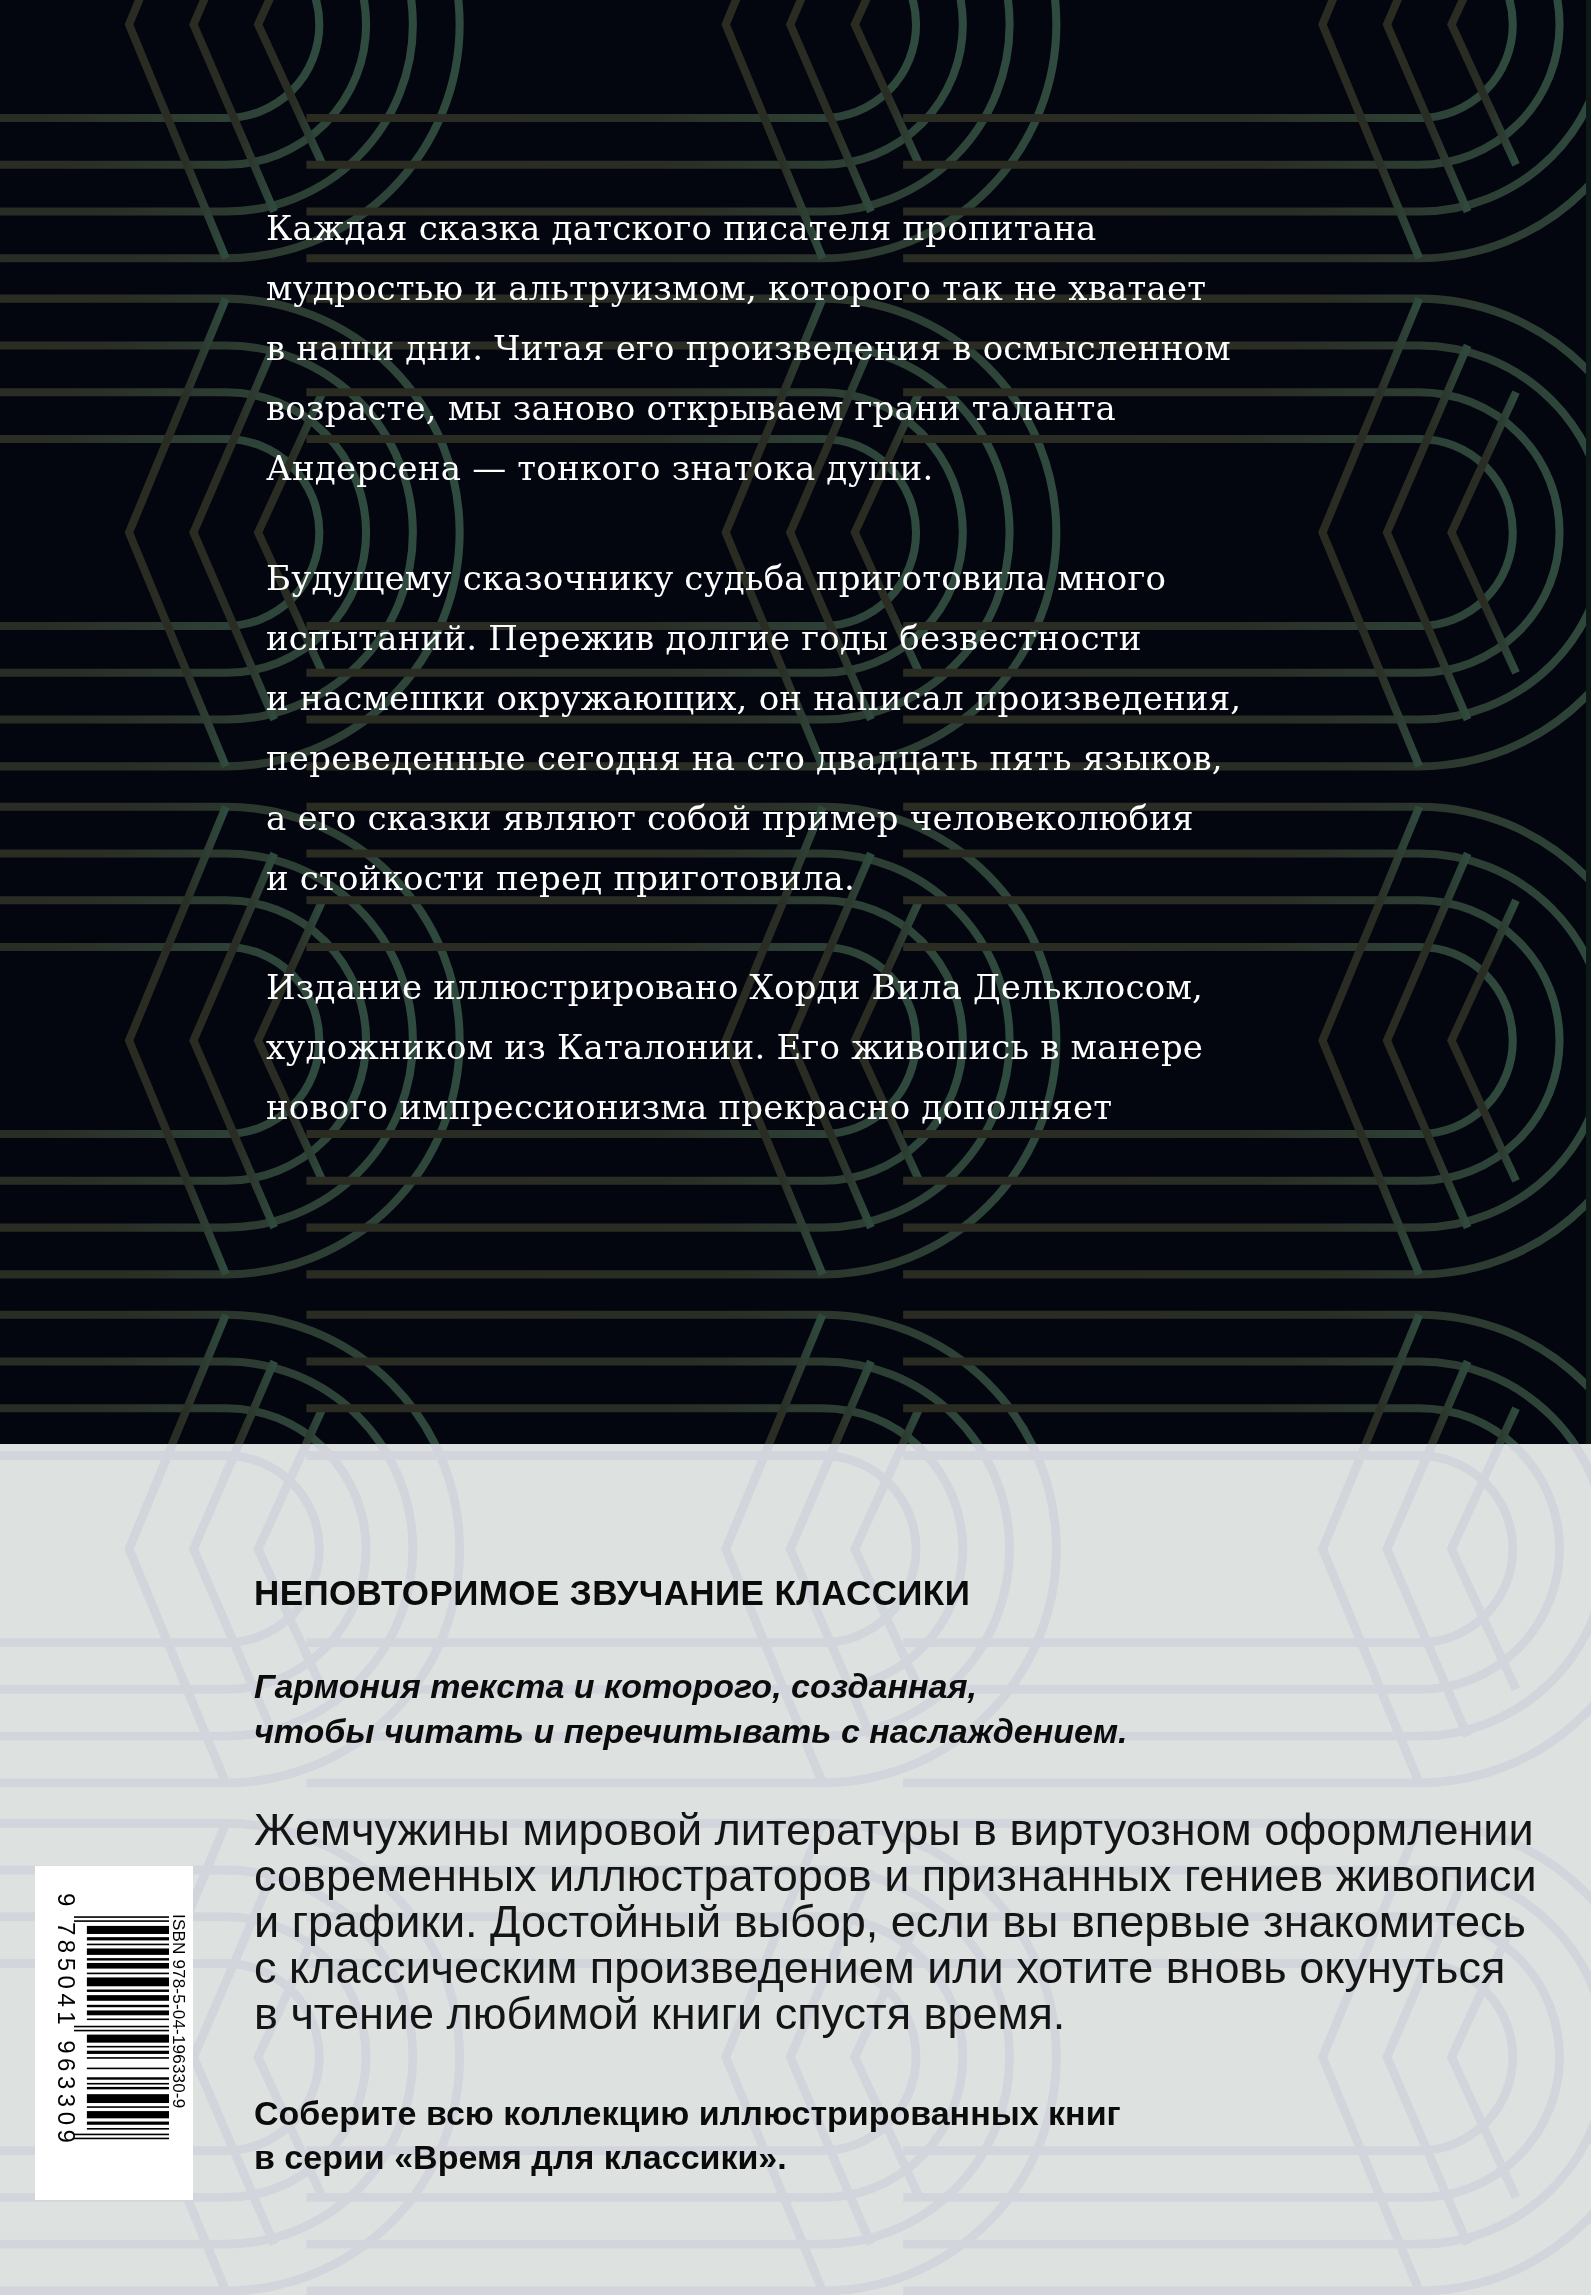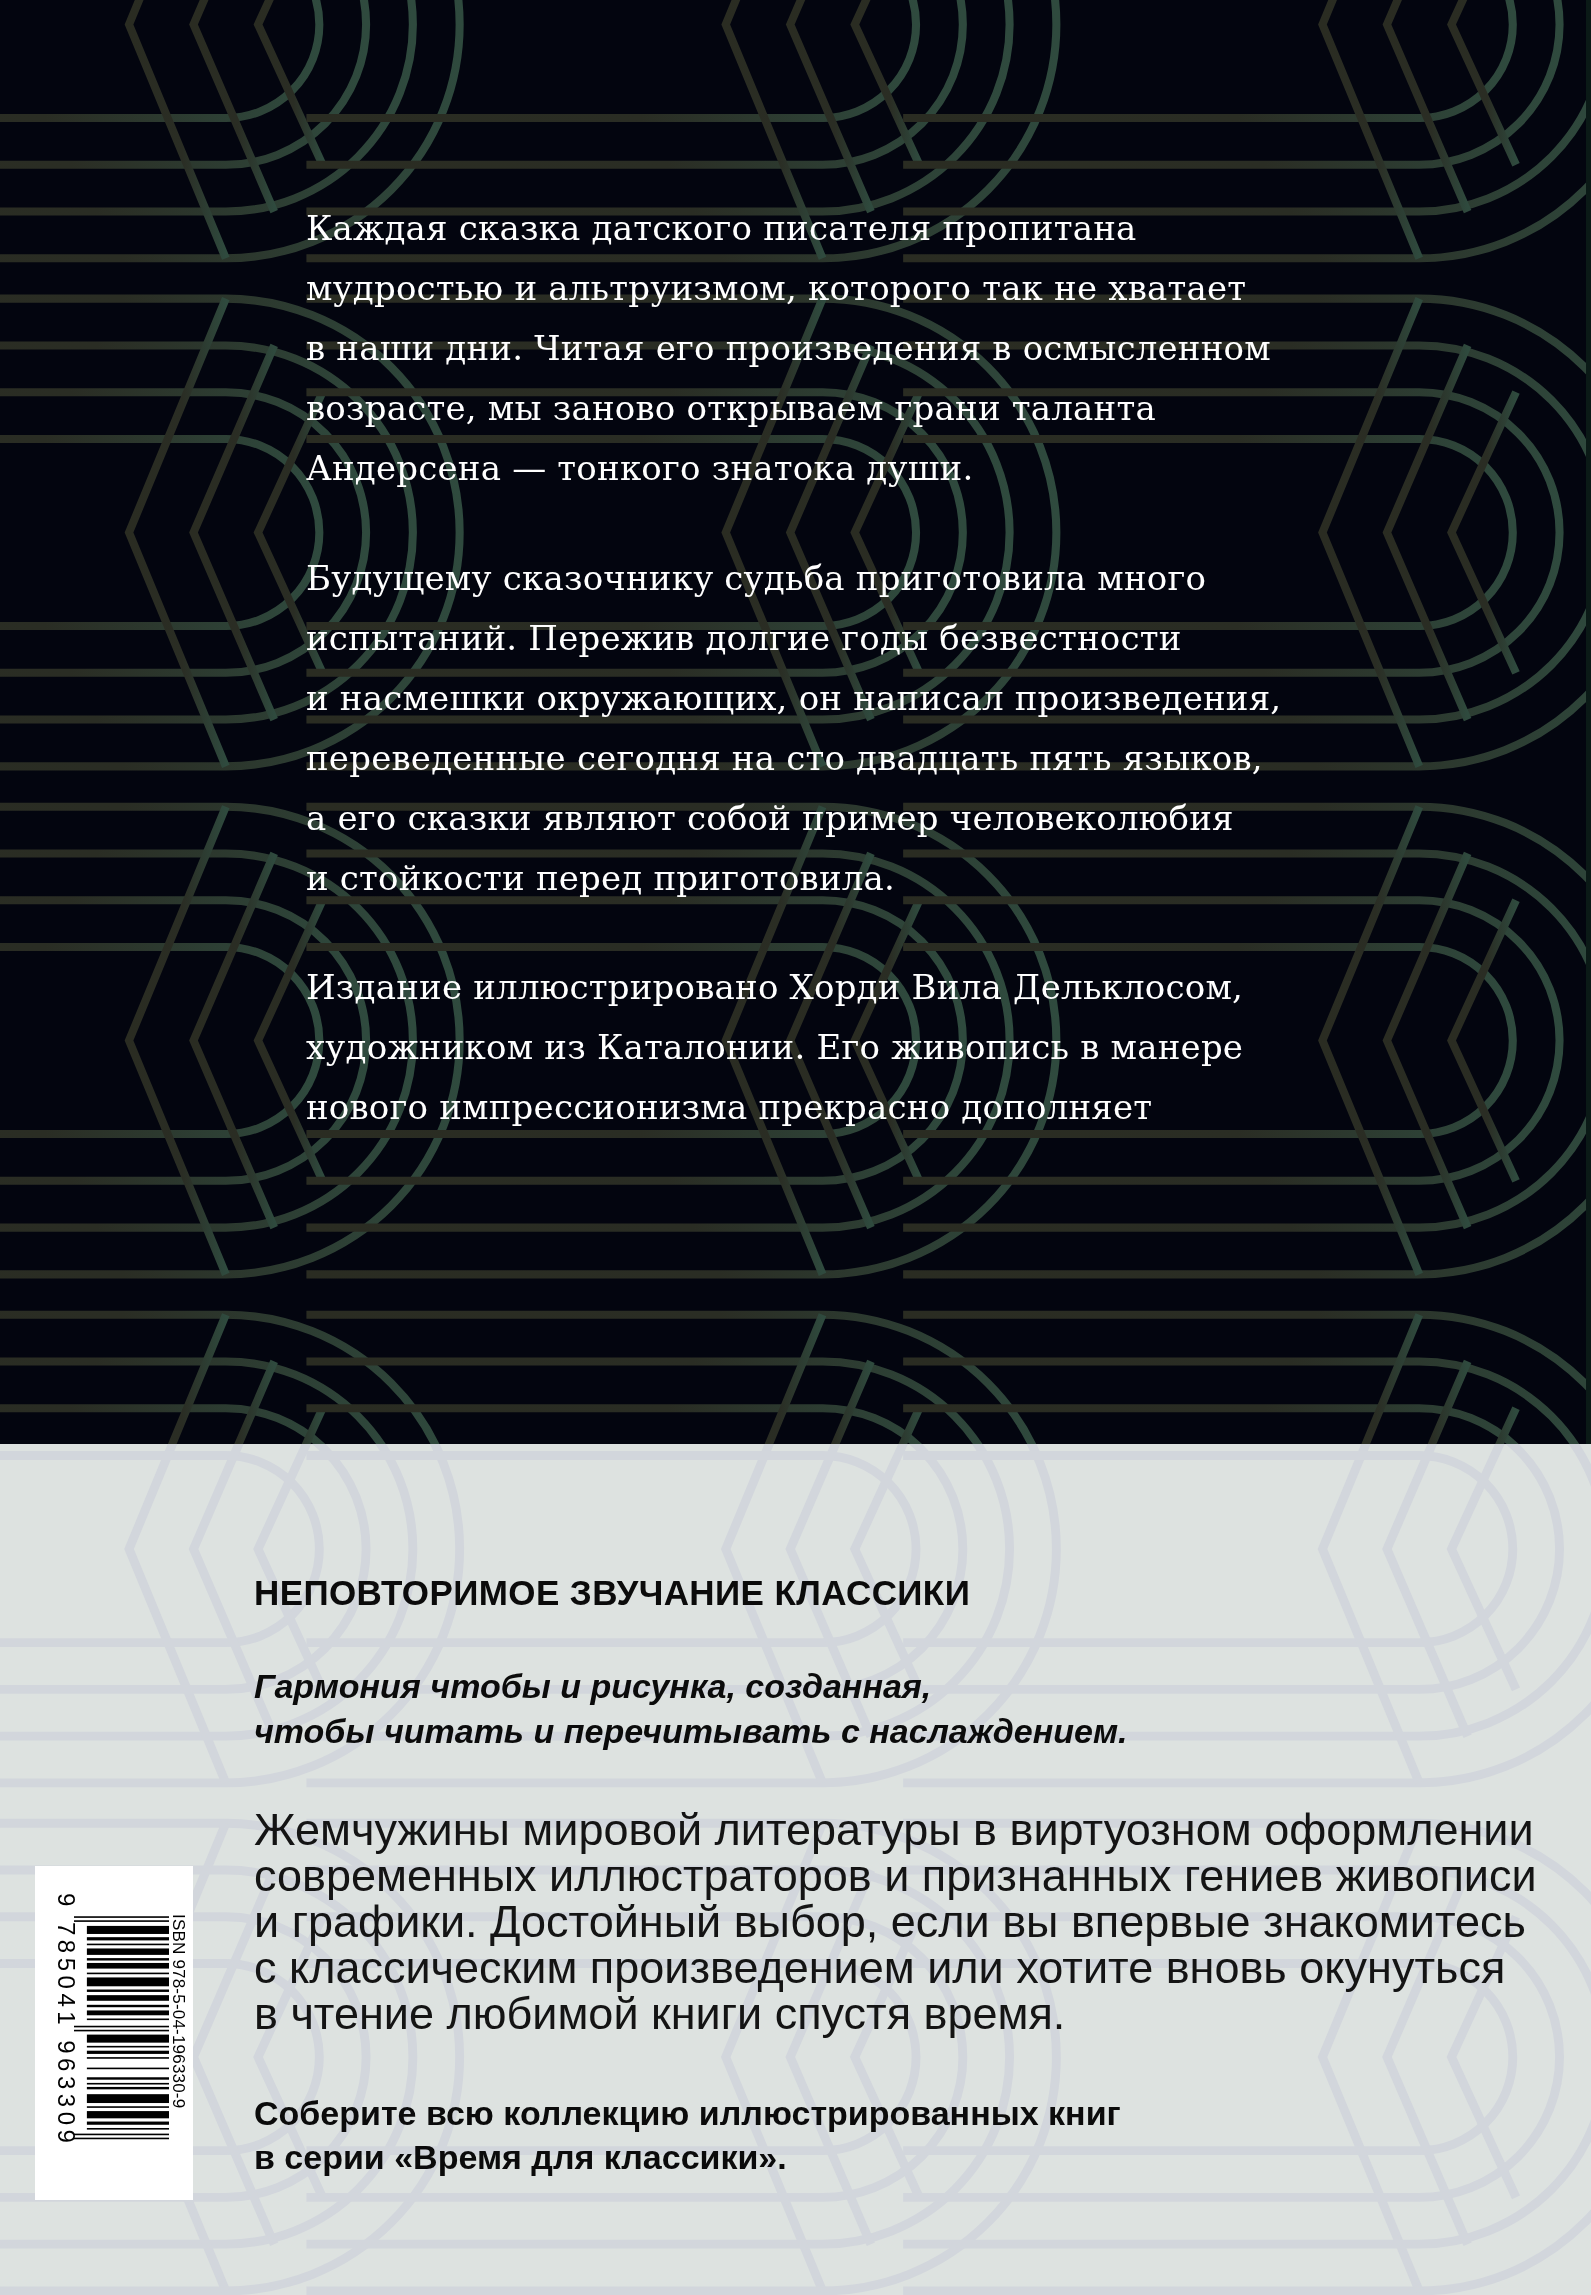--- a/index.html
+++ b/index.html
@@ -6,21 +6,20 @@
   body { width: 1591px; height: 2295px; position: relative; overflow: hidden; background: #03050f; }
   .dark-panel { position: absolute; left: 0; top: 0; width: 1591px; height: 1444px; background: #03050f; overflow: hidden; }
   .light-panel { position: absolute; left: 0; top: 1444px; width: 1591px; height: 852px; background: #dde2e0; overflow: hidden; }
   .edge-strip { position: absolute; right: 0; top: 0; width: 4.8px; height: 1444px; background: #0b1a17; }
   svg.pattern { position: absolute; left: 0; top: 0; }
   .serif-text {
     position: absolute; left: 266px; width: 1129px;
     font-family: "DejaVu Serif", "Liberation Serif", serif;
     font-size: 34px; line-height: 60px; color: #ffffff;
     letter-spacing: 0.2px;
-    margin-left: 40px;
   }
   .serif-text .line { display: block; white-space: nowrap; height: 60px; }
   #para1 { top: 198px; }
   #para2 { top: 548px; }
   #para3 { top: 957px; }
 
   .sans { position: absolute; left: 234px; font-family: "Liberation Sans", "DejaVu Sans", sans-serif; color: #0b0b0b; white-space: nowrap; }
   .sans .line { display: block; margin-left: 20px; }
   #heading { top: 1570px; font-size: 35px; font-weight: bold; line-height: 45px; letter-spacing: 0.4px; }
   #tagline { top: 1664px; font-size: 34px; font-weight: bold; font-style: italic; line-height: 45px; }
@@ -116,21 +115,21 @@
     <use href="#bandLight" x="1160" y="-160"></use>
     <use href="#bandLight" x="1160" y="470"></use>
   </svg>
 </div>
 
 <div class="sans" id="heading">
   <span class="line">НЕПОВТОРИМОЕ ЗВУЧАНИЕ КЛАССИКИ</span>
 </div>
 
 <div class="sans" id="tagline">
-  <span class="line">Гармония чтобы и рисунка, созданная,</span>
+  <span class="line">Гармония текста и которого, созданная,</span>
   <span class="line">чтобы читать и перечитывать с наслаждением.</span>
 </div>
 
 <div class="sans" id="body">
   <span class="line">Жемчужины мировой литературы в виртуозном оформлении</span>
   <span class="line">современных иллюстраторов и признанных гениев живописи</span>
   <span class="line">и графики. Достойный выбор, если вы впервые знакомитесь</span>
   <span class="line">с классическим произведением или хотите вновь окунуться</span>
   <span class="line">в чтение любимой книги спустя время.</span>
 </div>

